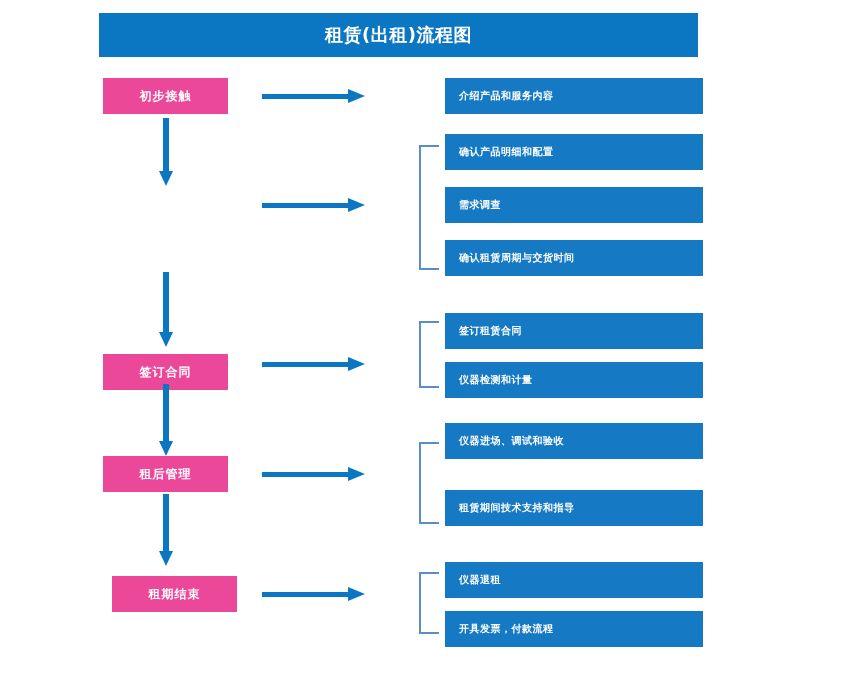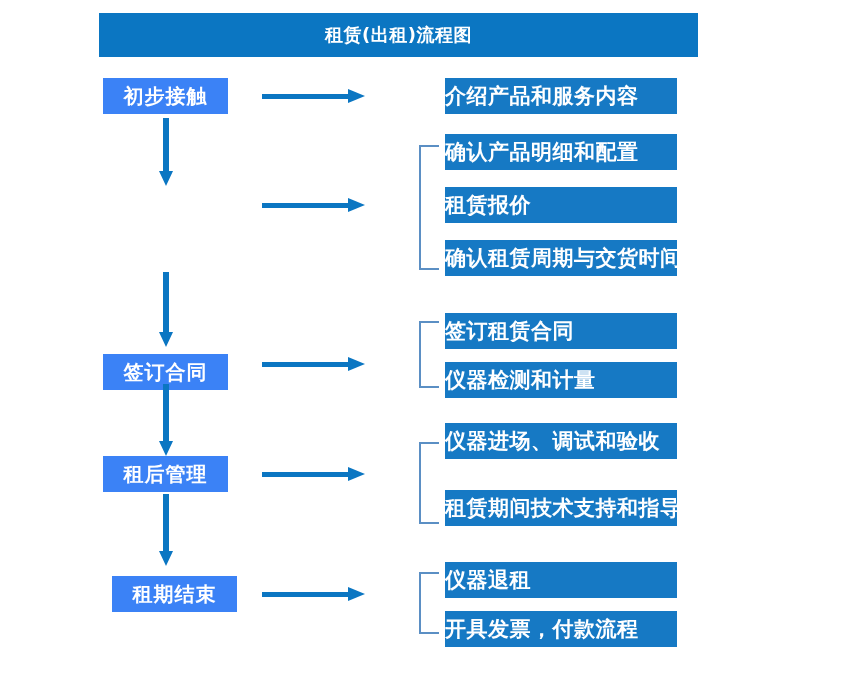--- a/index.html
+++ b/index.html
@@ -37,43 +37,44 @@
     font-weight: 700;
     letter-spacing: 0.5px;
   }
 
   
   .stage-box {
     position: absolute;
     left: 103px;
     width: 125px;
     height: 36px;
-    background: #3b82f6;
+    background: #ec4899;
     color: #ffffff;
     display: flex;
     align-items: center;
     justify-content: center;
-    font-size: 20px;
+    font-size: 12px;
     font-weight: 700;
     letter-spacing: 1px;
   }
 
   
   .detail-box {
     position: absolute;
     left: 445px;
-    width: 232px;
+    width: 258px;
     height: 36px;
     background: #1679c4;
     color: #ffffff;
     display: flex;
     align-items: center;
-    font-size: 21px;
+    font-size: 10px;
     font-weight: 700;
     letter-spacing: 0.5px;
+    padding-left: 14px;
     box-sizing: border-box;
     white-space: nowrap;
   }
 
   
   .h-arrow {
     position: absolute;
     left: 262px;
     width: 103px;
     height: 14px;
@@ -155,21 +156,21 @@
 
 
   <div class="h-arrow" style="top:198px;">
     <div class="shaft"></div>
     <div class="head"></div>
   </div>
 
   <div class="bracket" style="top:145px; height:125px;"></div>
 
   <div class="detail-box" style="top:134px;">确认产品明细和配置</div>
-  <div class="detail-box" style="top:187px;">租赁报价</div>
+  <div class="detail-box" style="top:187px;">需求调查</div>
   <div class="detail-box" style="top:240px;">确认租赁周期与交货时间</div>
 
   <div class="v-arrow" style="top:272px; height:75px;">
     <div class="shaft" style="height:60px;"></div>
     <div class="head" style="top:60px;"></div>
   </div>
 
   <div class="stage-box" style="top:354px;">签订合同</div>
 
   <div class="h-arrow" style="top:357px;">

